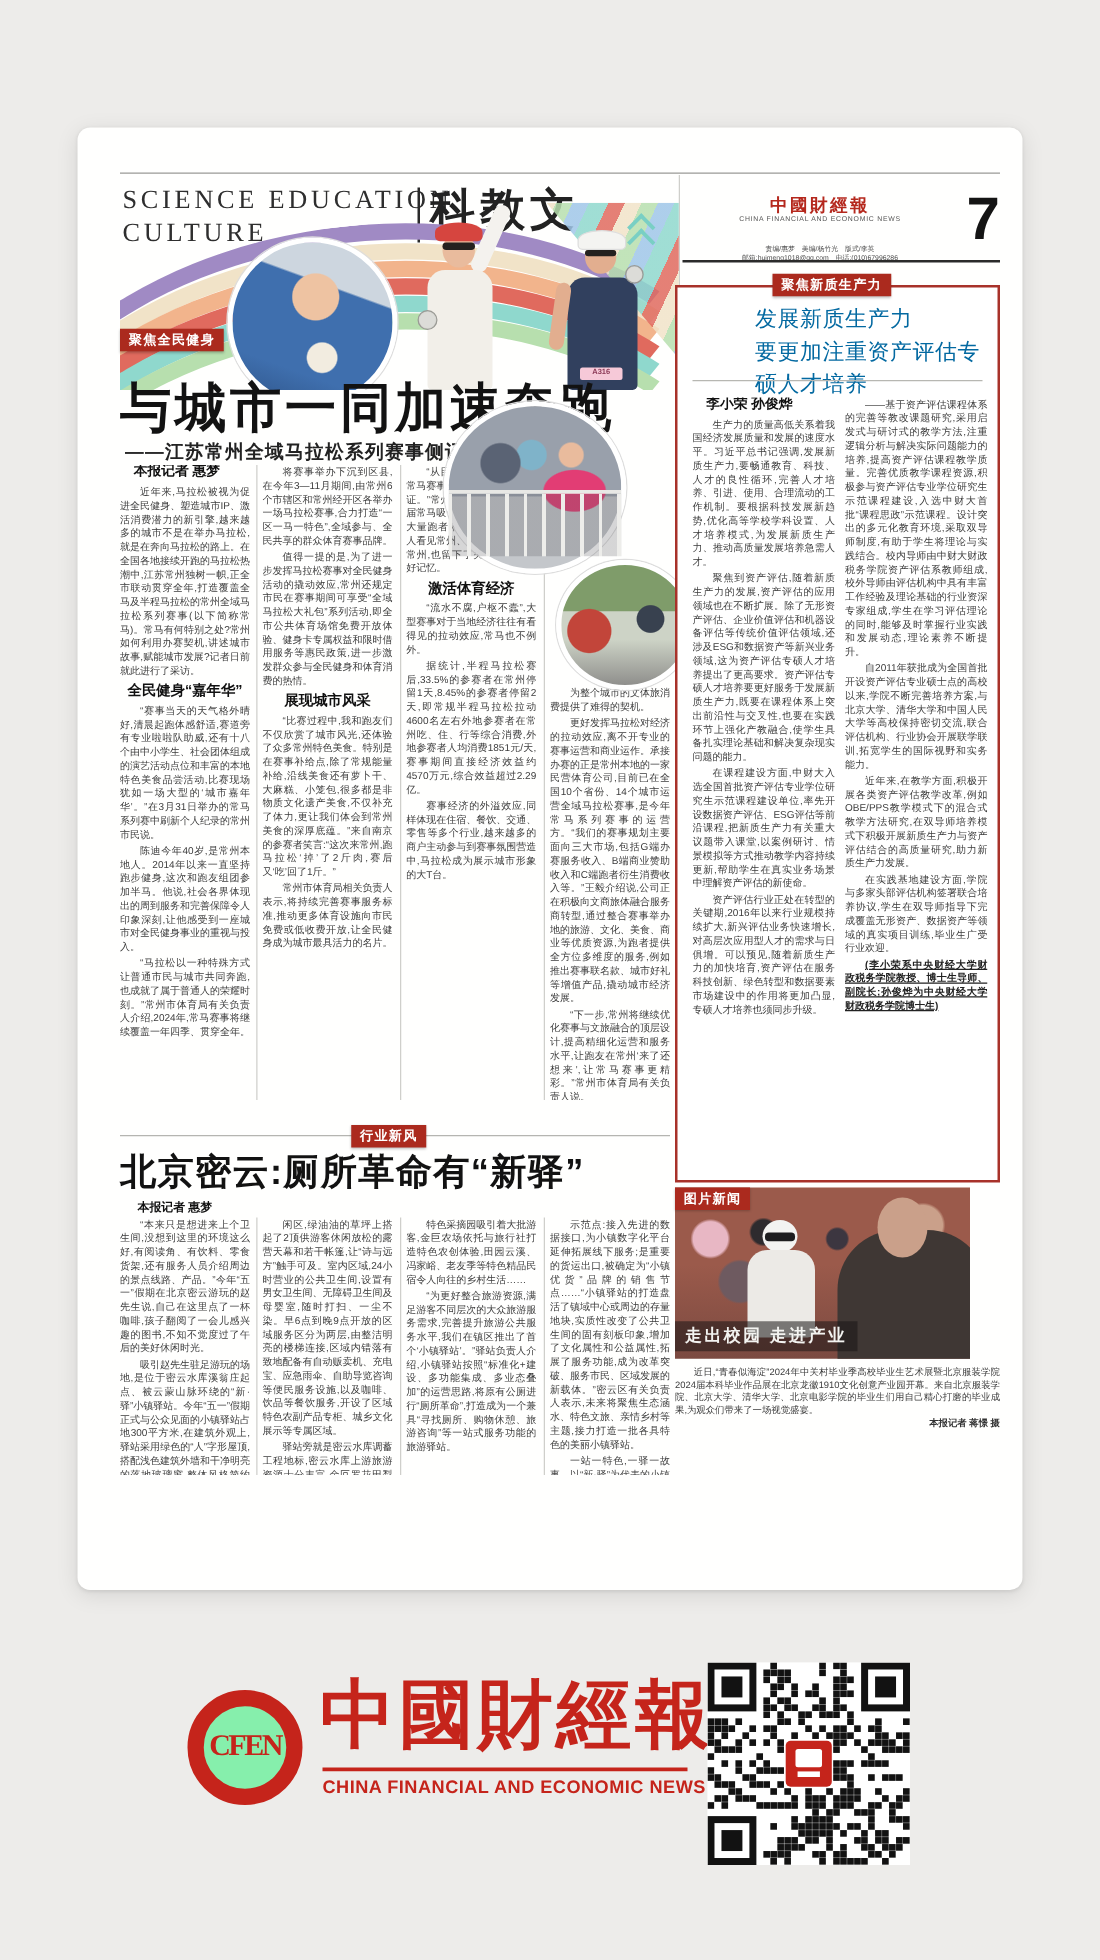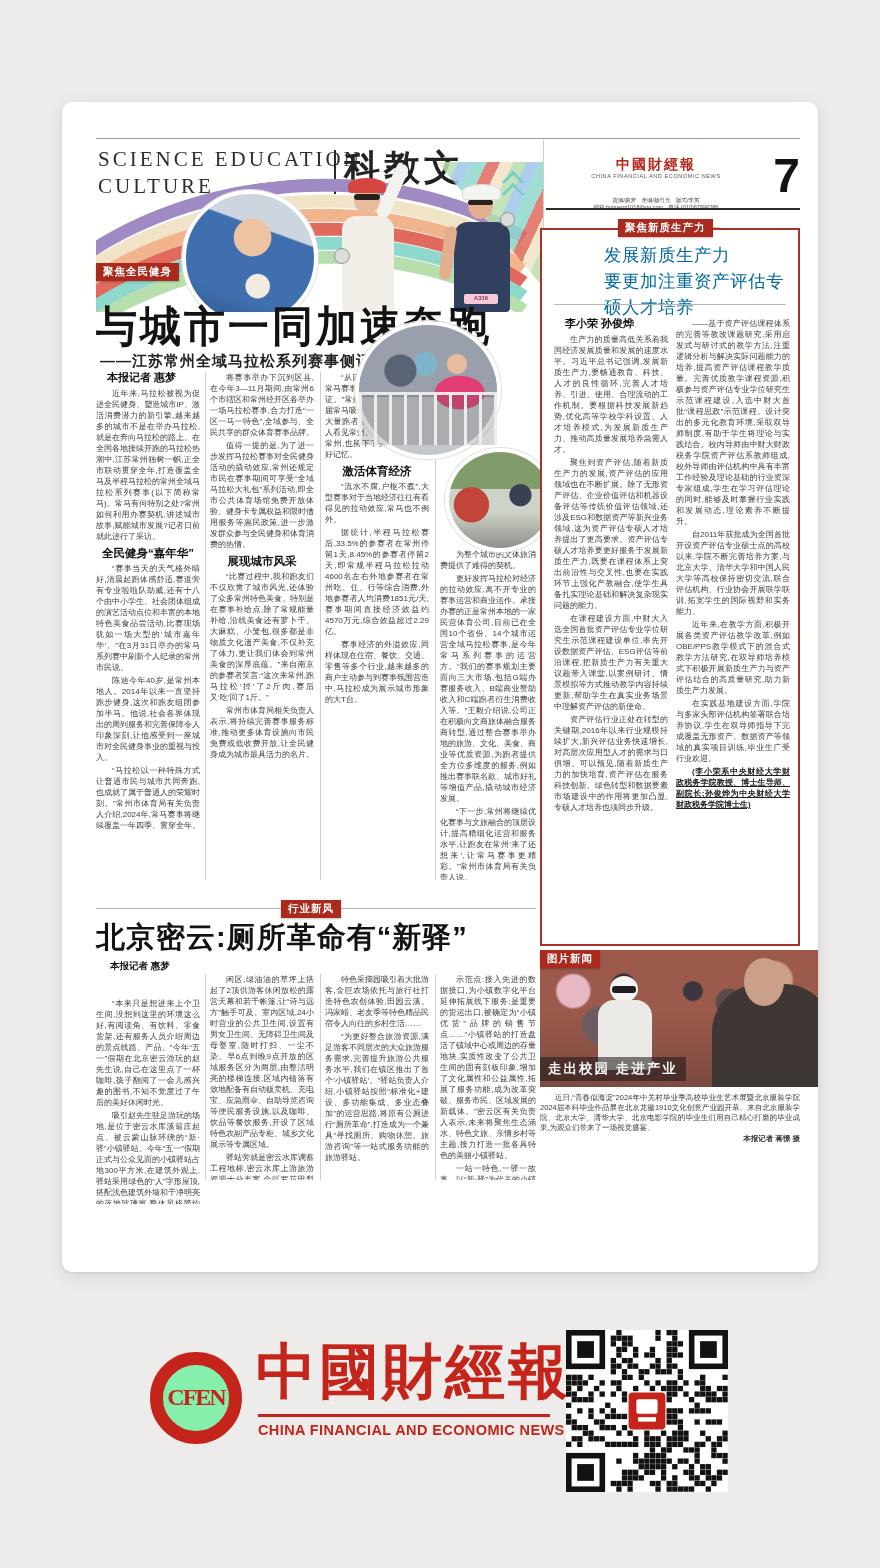--- a/index.html
+++ b/index.html
@@ -71,21 +71,21 @@
                 linear-gradient(180deg,#7f9c6a 0 38%,#cdd3c6 39% 62%,#8f8f8c 100%);}
   
   .focus-box{position:absolute;left:478px;top:126px;width:256px;height:714px;border:2px solid #a8322a;background:#fff;}
   .fb-headline{position:absolute;left:14px;top:12px;font-size:17.5px;font-weight:normal;color:#0369a1;line-height:26px;letter-spacing:.5px;margin-left:48px;}
   .fb-rule{position:absolute;left:12px;top:74px;width:232px;height:1px;background:#b7b7b2;}
   .bcol{position:absolute;top:88px;width:114px;height:612px;overflow:hidden;font-size:8px;line-height:11px;color:#3c3c3c;text-align:justify;}
   
   .ind-headline{position:absolute;left:34px;top:816px;font-size:29px;font-weight:900;color:#121212;letter-spacing:1px;}
   .ind-byline{position:absolute;left:48px;top:858px;font-size:9.5px;font-weight:bold;color:#111;}
   
-  .photo{position:absolute;left:478px;top:848px;width:278px;height:137px;overflow:hidden;
+  .photo{position:absolute;left:478px;top:848px;width:236px;height:137px;overflow:hidden;
      background:radial-gradient(circle at 84% 22%,#caa08a 0 7%,transparent 8%),
                 radial-gradient(circle at 12% 30%,#e8b7c4 0 6%,transparent 7%),
                 radial-gradient(circle at 30% 26%,#2e2b2e 0 5%,transparent 6%),
                 radial-gradient(circle at 55% 30%,#3c3640 0 5%,transparent 6%),
                 radial-gradient(circle at 68% 38%,#5a4a4a 0 6%,transparent 7%),
                 radial-gradient(circle at 22% 55%,#6e5a60 0 8%,transparent 9%),
                 linear-gradient(180deg,#9b5a4b 0 45%,#7b4a41 100%);}
   .p-figure-helmet{position:absolute;left:70px;top:26px;width:28px;height:26px;border-radius:50%;background:#f3f3f1;}
   .p-figure-goggle{position:absolute;left:72px;top:36px;width:24px;height:7px;border-radius:3px;background:#1d1d1f;}
   .p-figure-body{position:absolute;left:58px;top:50px;width:54px;height:70px;border-radius:16px 16px 6px 6px;background:#eceae6;}
@@ -224,21 +224,21 @@
   </div>
   <div class="badge" style="left:556px;top:117px;">聚焦新质生产力</div>
 
   <div class="rule" style="left:34px;top:806px;width:440px;background:#b5b5b1;"></div>
   <div class="badge" style="left:219px;top:798px;">行业新风</div>
   <div class="ind-headline">北京密云:厕所革命有“新驿”</div>
   <div class="ind-byline">本报记者 惠梦</div>
   <div class="vrule" style="left:143px;top:872px;height:206px;"></div>
   <div class="vrule" style="left:258px;top:872px;height:206px;"></div>
   <div class="vrule" style="left:373px;top:872px;height:206px;"></div>
-  <div class="col" style="left:34px;top:872px;width:104px;height:206px;margin-top:24px;">
+  <div class="col" style="left:34px;top:872px;width:104px;height:206px;">
       <p class="para">“本来只是想进来上个卫生间,没想到这里的环境这么好,有阅读角、有饮料、零食货架,还有服务人员介绍周边的景点线路、产品。”今年“五一”假期在北京密云游玩的赵先生说,自己在这里点了一杯咖啡,孩子翻阅了一会儿感兴趣的图书,不知不觉度过了午后的美好休闲时光。</p>
       <p class="para">吸引赵先生驻足游玩的场地,是位于密云水库溪翁庄起点、被云蒙山脉环绕的“新·驿”小镇驿站。今年“五一”假期正式与公众见面的小镇驿站占地300平方米,在建筑外观上,驿站采用绿色的“人”字形屋顶,搭配浅色建筑外墙和干净明亮的落地玻璃窗,整体风格简约大气。</p>
     </div>
   <div class="col" style="left:148px;top:872px;width:104px;height:206px;">
       <p class="para">闲区,绿油油的草坪上搭起了2顶供游客休闲放松的露营天幕和若干帐篷,让“诗与远方”触手可及。室内区域,24小时营业的公共卫生间,设置有男女卫生间、无障碍卫生间及母婴室,随时打扫、一尘不染。早6点到晚9点开放的区域服务区分为两层,由整洁明亮的楼梯连接,区域内错落有致地配备有自动贩卖机、充电宝、应急雨伞、自助导览咨询等便民服务设施,以及咖啡、饮品等餐饮服务,开设了区域特色农副产品专柜、城乡文化展示等专属区域。</p>
       <p class="para">驿站旁就是密云水库调蓄工程地标,密云水库上游旅游资源十分丰富,金叵罗花田梨花小镇、大石山森林公园、云龙涧等景区星罗棋布,以水库旁为起点的骑行线路串联起多个网红打卡地。</p>
     </div>
   <div class="col" style="left:263px;top:872px;width:104px;height:206px;">
       <p class="para">特色采摘园吸引着大批游客,金巨农场依托与旅行社打造特色农创体验,田园云溪、冯家峪、老友季等特色精品民宿令人向往的乡村生活……</p>
       <p class="para">“为更好整合旅游资源,满足游客不同层次的大众旅游服务需求,完善提升旅游公共服务水平,我们在镇区推出了首个‘小镇驿站’。”驿站负责人介绍,小镇驿站按照“标准化+建设、多功能集成、多业态叠加”的运营思路,将原有公厕进行“厕所革命”,打造成为一个兼具“寻找厕所、购物休憩、旅游咨询”等一站式服务功能的旅游驿站。</p>

